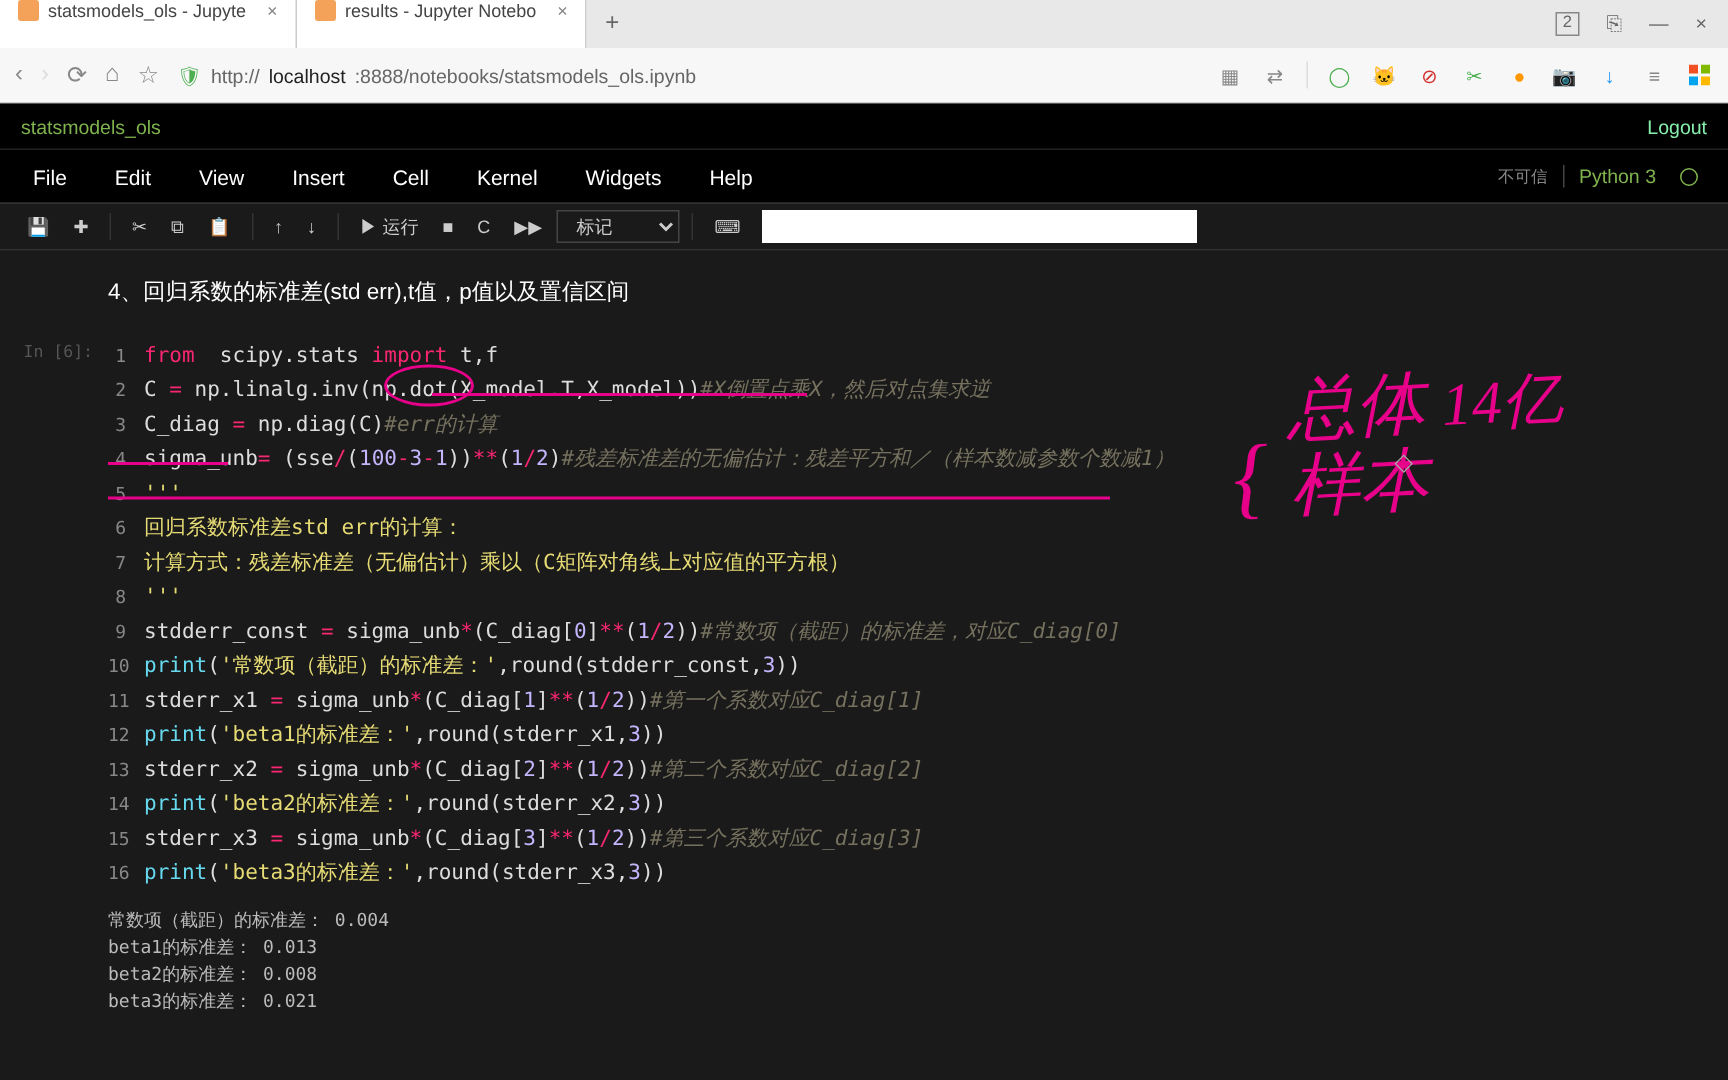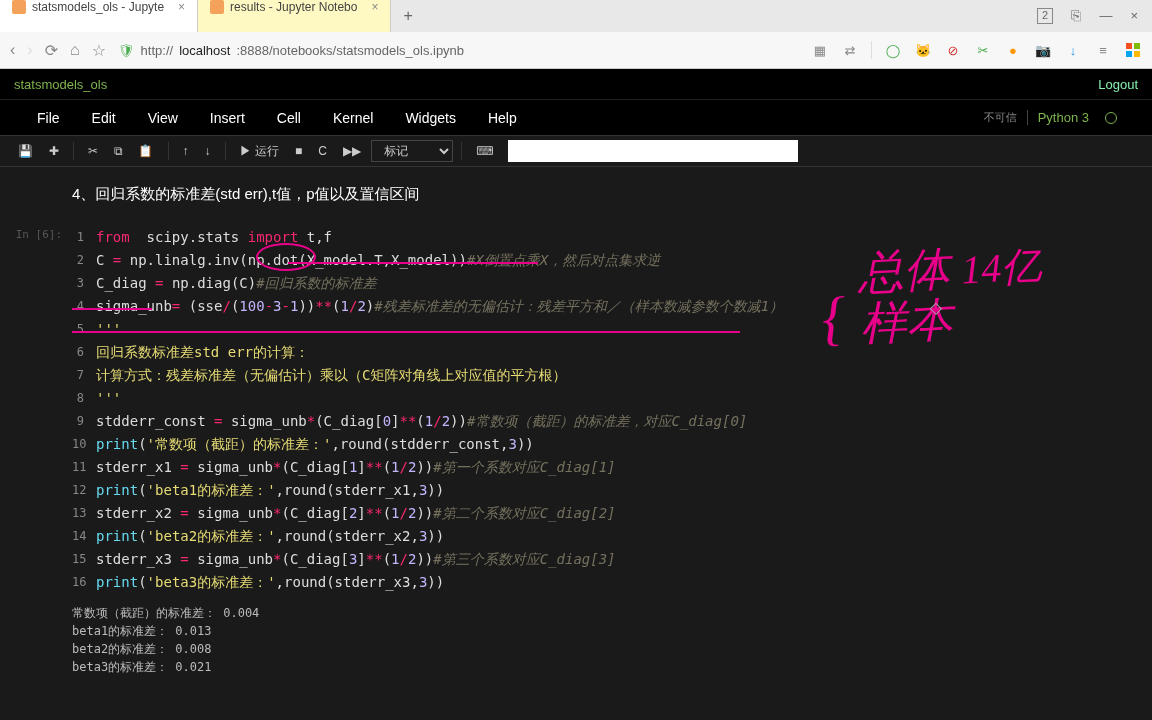--- a/index.html
+++ b/index.html
@@ -2,39 +2,39 @@
 <html><head>
 <meta charset="utf-8">
 <style>
 * { margin: 0; padding: 0; box-sizing: border-box; }
 body { font-family: "Segoe UI", Arial, sans-serif; background: #1a1a1a; width: 1152px; height: 720px; overflow: hidden; position: relative; }
 
 
 .browser-chrome { background: #f0f0f0; border-bottom: 1px solid #ccc; }
 .tab-bar { display: flex; align-items: center; height: 32px; background: #e8e8e8; }
 .tab { display: flex; align-items: flex-start; padding: 0 12px; height: 32px; background: #fff; border-right: 1px solid #ccc; font-size: 12px; color: #444; gap: 6px; max-width: 220px; }
-.tab.inactive { background: #fef9c3; }
+.tab.inactive { background: #ffffff; }
 .tab-icon { width: 14px; height: 14px; background: #f4a259; border-radius: 2px; }
 .tab-close { margin-left: 8px; color: #888; cursor: pointer; }
 .new-tab { padding: 0 12px; color: #666; cursor: pointer; }
 .win-controls { margin-left: auto; display: flex; gap: 18px; padding: 0 14px; color: #666; font-size: 13px; }
 .win-controls .box { border: 1px solid #888; padding: 0 4px; font-size: 11px; }
 .addr-bar { display: flex; align-items: center; height: 36px; padding: 0 10px; gap: 12px; background: #f7f7f7; }
 .nav-btn { color: #888; font-size: 16px; cursor: pointer; }
 .url-box { flex: 1; display: flex; align-items: center; gap: 6px; font-size: 13px; color: #666; }
 .url-box .host { color: #222; }
 .ext-icons { display: flex; gap: 12px; align-items: center; }
 .ext-icons span { width: 18px; height: 18px; display: inline-flex; align-items: center; justify-content: center; font-size: 13px; }
 
 
 .jp-header { background: #000; display: flex; align-items: center; height: 30px; padding: 0 14px; }
 .jp-title { color: #7fb34d; font-size: 13px; }
 .jp-logout { margin-left: auto; color: #86efac; font-size: 13px; cursor: pointer; }
 
-.jp-menubar { background: #000; display: flex; align-items: center; height: 36px; padding: 0 23px; border-top: 1px solid #222; gap: 4px; }
+.jp-menubar { background: #000; display: flex; align-items: center; height: 36px; padding: 0 8px; border-top: 1px solid #222; gap: 4px; }
 .jp-menu { color: #fff; font-size: 14px; padding: 6px 14px; cursor: pointer; }
 .jp-kernel-status { margin-left: auto; display: flex; align-items: center; gap: 10px; padding-right: 12px; }
 .jp-kernel-label { color: #888; font-size: 11px; }
 .jp-kernel-name { color: #7fb34d; font-size: 13px; padding-left: 10px; border-left: 1px solid #444; }
 .jp-kernel-ind { width: 12px; height: 12px; border: 1px solid #7fb34d; border-radius: 50%; margin-left: 6px; }
 
 .jp-toolbar { background: #1a1a1a; display: flex; align-items: center; height: 32px; padding: 0 12px; gap: 4px; border-bottom: 1px solid #333; border-top: 1px solid #333;}
 .tb-btn { color: #ccc; font-size: 12px; padding: 3px 6px; cursor: pointer; }
 .tb-sep { width: 1px; height: 18px; background: #333; margin: 0 4px; }
 .tb-select { background: #1a1a1a; color: #ccc; border: 1px solid #444; font-size: 12px; padding: 2px 28px 2px 8px; height: 22px;}
@@ -185,21 +185,21 @@
     <div class="prompt">In [6]:</div>
     <div class="cell-body">
       <div class="code-area" id="code-area">
 
         <div class="annot-circle" style="left:184px;top:17px;width:60px;height:28px"></div>
         <div class="annot" style="left:216px;top:36px;width:250px"></div>
         <div class="annot" style="left:0px;top:82px;width:80px"></div>
         <div class="annot" style="left:0px;top:105px;width:668px"></div>
       <div class="code-line"><span class="lineno">1</span><span class="code"><span class="k-from">from</span>  scipy.stats <span class="k-import">import</span> t,f</span></div>
           <div class="code-line"><span class="lineno">2</span><span class="code">C <span class="k-op">=</span> np.linalg.inv(np.dot(X_model.T,X_model))<span class="k-cm">#X倒置点乘X，然后对点集求逆</span></span></div>
-          <div class="code-line"><span class="lineno">3</span><span class="code">C_diag <span class="k-op">=</span> np.diag(C)<span class="k-cm">#回归系数的标准差</span></span></div>
+          <div class="code-line"><span class="lineno">3</span><span class="code">C_diag <span class="k-op">=</span> np.diag(C)<span class="k-cm">#err的计算</span></span></div>
           <div class="code-line"><span class="lineno">4</span><span class="code">sigma_unb<span class="k-op">=</span> (sse<span class="k-op">/</span>(<span class="k-num">100</span><span class="k-op">-</span><span class="k-num">3</span><span class="k-op">-</span><span class="k-num">1</span>))<span class="k-op">**</span>(<span class="k-num">1</span><span class="k-op">/</span><span class="k-num">2</span>)<span class="k-cm">#残差标准差的无偏估计：残差平方和／（样本数减参数个数减1）</span></span></div>
           <div class="code-line"><span class="lineno">5</span><span class="code"><span class="k-str">'''</span></span></div>
           <div class="code-line"><span class="lineno">6</span><span class="code"><span class="k-str">回归系数标准差std err的计算：</span></span></div>
           <div class="code-line"><span class="lineno">7</span><span class="code"><span class="k-str">计算方式：残差标准差（无偏估计）乘以（C矩阵对角线上对应值的平方根）</span></span></div>
           <div class="code-line"><span class="lineno">8</span><span class="code"><span class="k-str">'''</span></span></div>
           <div class="code-line"><span class="lineno">9</span><span class="code">stdderr_const <span class="k-op">=</span> sigma_unb<span class="k-op">*</span>(C_diag[<span class="k-num">0</span>]<span class="k-op">**</span>(<span class="k-num">1</span><span class="k-op">/</span><span class="k-num">2</span>))<span class="k-cm">#常数项（截距）的标准差，对应C_diag[0]</span></span></div>
           <div class="code-line"><span class="lineno">10</span><span class="code"><span class="k-fn">print</span>(<span class="k-str">'常数项（截距）的标准差：'</span>,round(stdderr_const,<span class="k-num">3</span>))</span></div>
           <div class="code-line"><span class="lineno">11</span><span class="code">stderr_x1 <span class="k-op">=</span> sigma_unb<span class="k-op">*</span>(C_diag[<span class="k-num">1</span>]<span class="k-op">**</span>(<span class="k-num">1</span><span class="k-op">/</span><span class="k-num">2</span>))<span class="k-cm">#第一个系数对应C_diag[1]</span></span></div>
           <div class="code-line"><span class="lineno">12</span><span class="code"><span class="k-fn">print</span>(<span class="k-str">'beta1的标准差：'</span>,round(stderr_x1,<span class="k-num">3</span>))</span></div>
           <div class="code-line"><span class="lineno">13</span><span class="code">stderr_x2 <span class="k-op">=</span> sigma_unb<span class="k-op">*</span>(C_diag[<span class="k-num">2</span>]<span class="k-op">**</span>(<span class="k-num">1</span><span class="k-op">/</span><span class="k-num">2</span>))<span class="k-cm">#第二个系数对应C_diag[2]</span></span></div>

